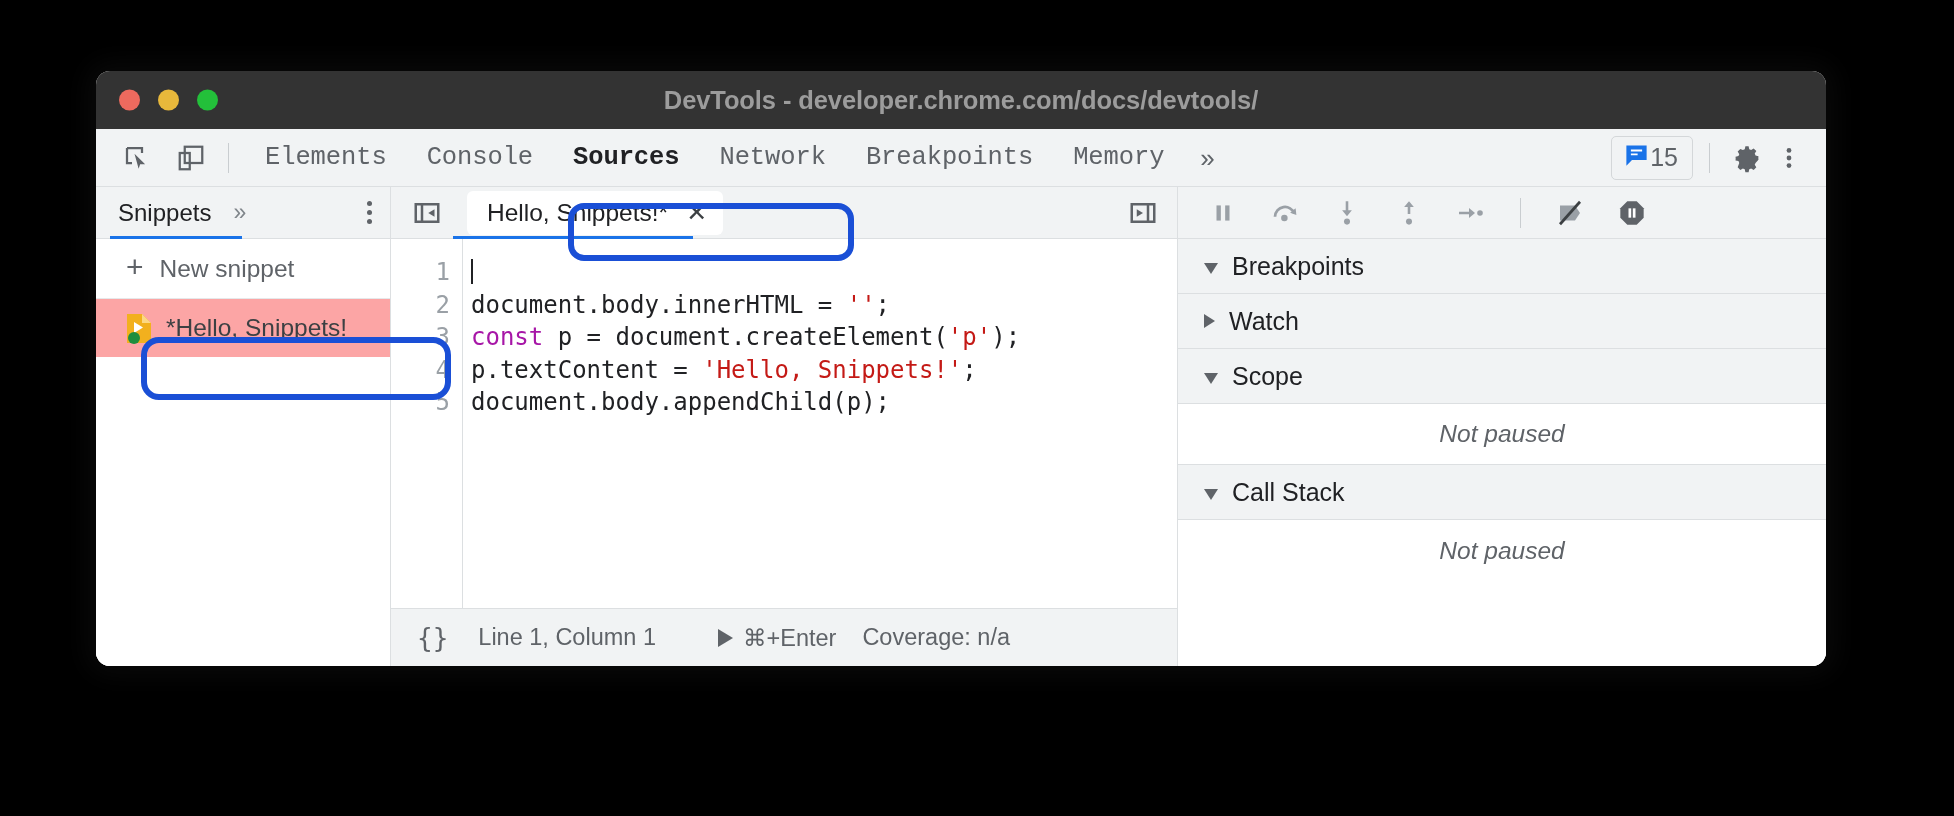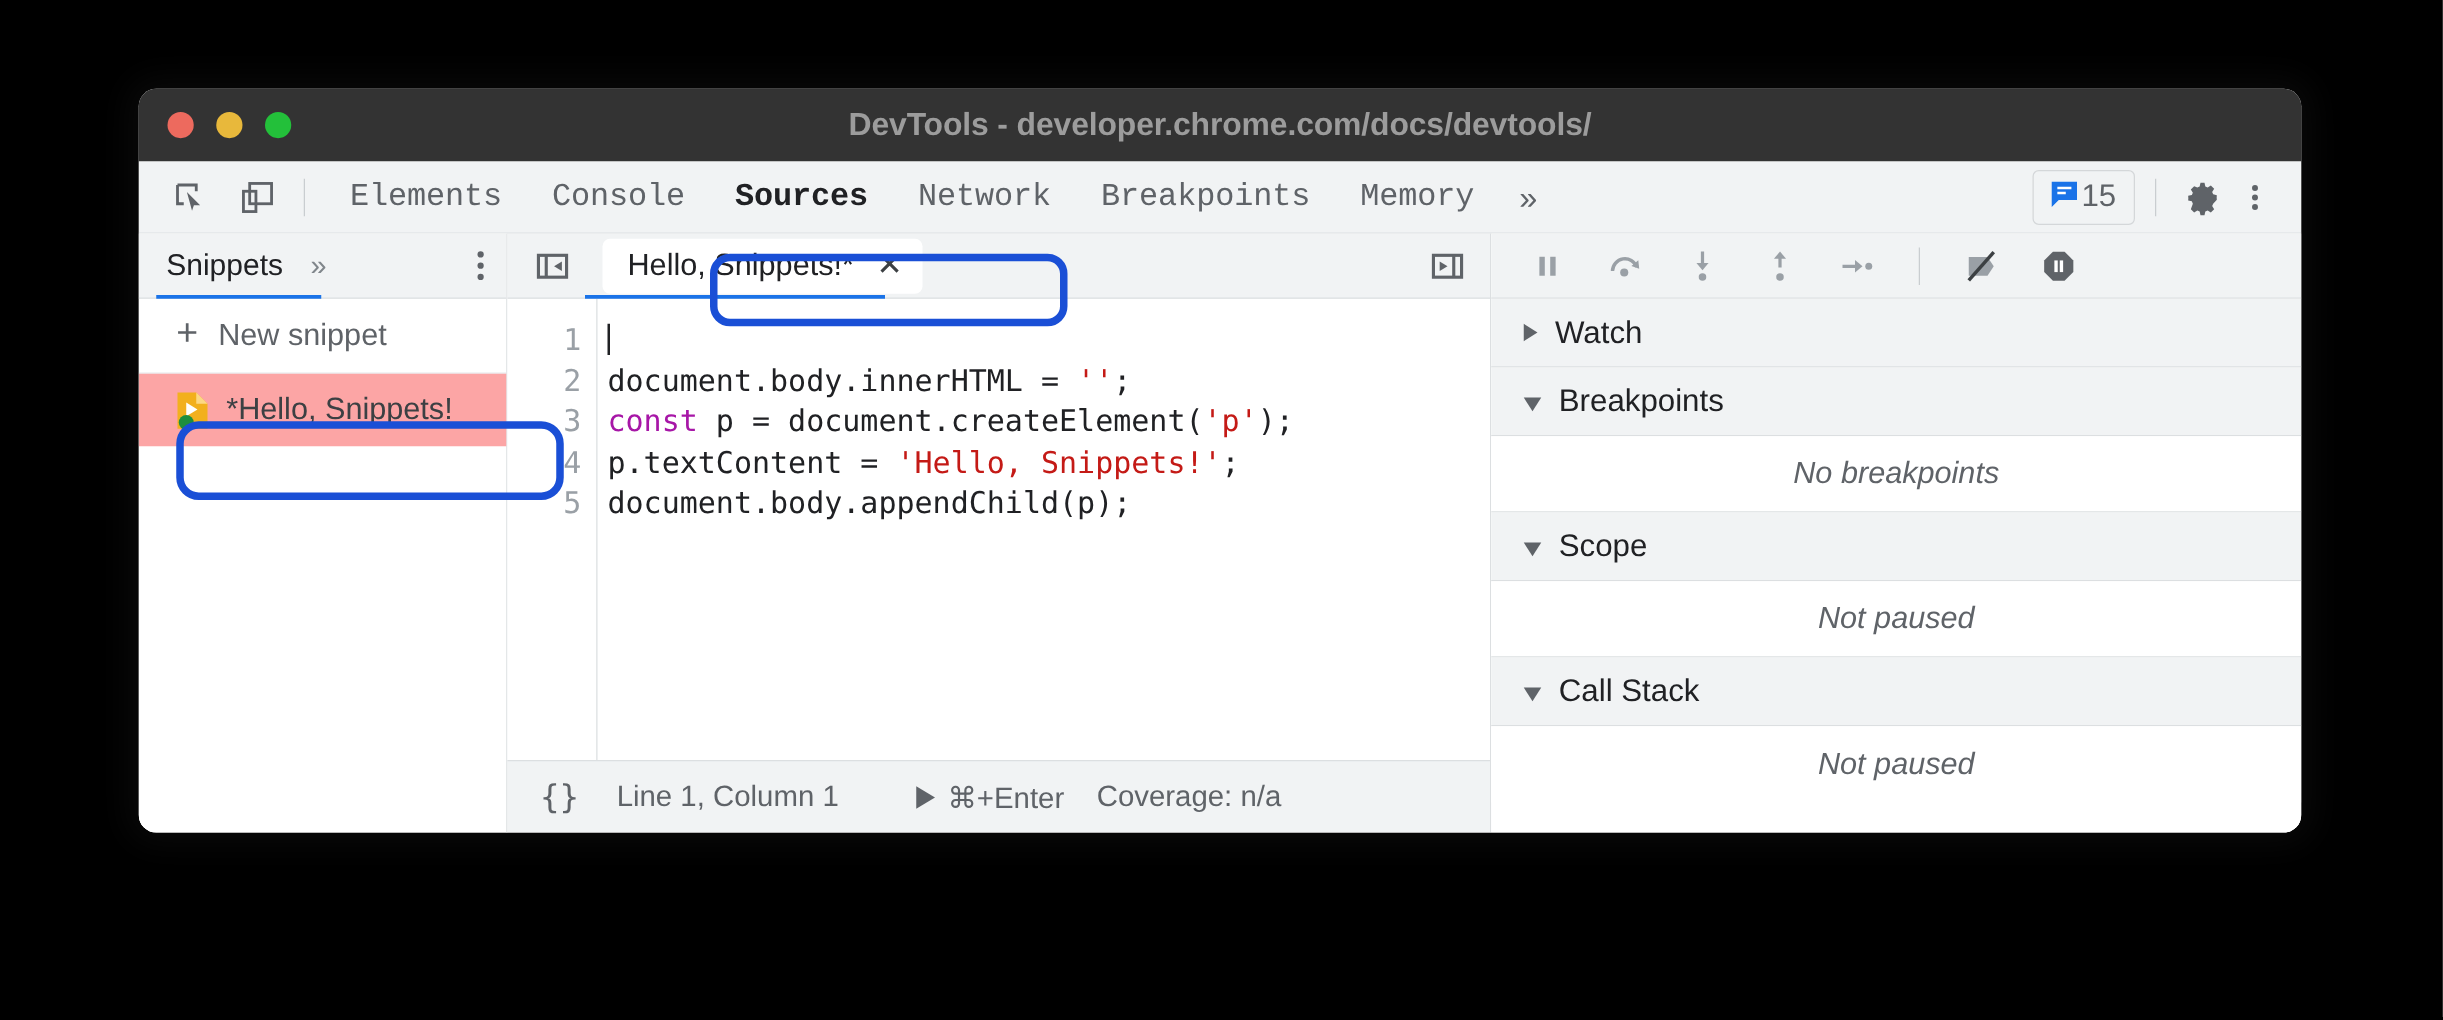--- a/index.html
+++ b/index.html
@@ -15,21 +15,21 @@
   #canvas {
     position: relative;
     width: 1954px;
     height: 816px;
     background: #000000;
   }
 
   
   #window {
     position: absolute;
-    left: 111px;
+    left: 96px;
     top: 71px;
     width: 1730px;
     height: 595px;
     border-radius: 14px;
     overflow: hidden;
     background: #ffffff;
     box-shadow: 0 0 26px 10px rgba(255,255,255,0.035);
   }
 
   
@@ -530,29 +530,28 @@
           <div class="dbg-btn">
             <svg width="28" height="28" viewBox="0 0 24 24">
               <path d="M8 2h8l6 6v8l-6 6H8l-6-6V8z" fill="#5f6368"></path>
               <rect x="9" y="8" width="2.3" height="8" fill="#ffffff"></rect>
               <rect x="12.7" y="8" width="2.3" height="8" fill="#ffffff"></rect>
             </svg>
           </div>
         </div>
 
         <div class="dbg-section-header">
+          <span class="tri open"></span>
+          <span class="dbg-section-title">Breakpoints</span>
+        </div>
+
+        <div class="dbg-section-header">
           <span class="tri closed"></span>
           <span class="dbg-section-title">Watch</span>
         </div>
-
-        <div class="dbg-section-header">
-          <span class="tri open"></span>
-          <span class="dbg-section-title">Breakpoints</span>
-        </div>
-        <div class="dbg-empty">No breakpoints</div>
 
         <div class="dbg-section-header">
           <span class="tri open"></span>
           <span class="dbg-section-title">Scope</span>
         </div>
         <div class="dbg-empty">Not paused</div>
 
         <div class="dbg-section-header">
           <span class="tri open"></span>
           <span class="dbg-section-title">Call Stack</span>

